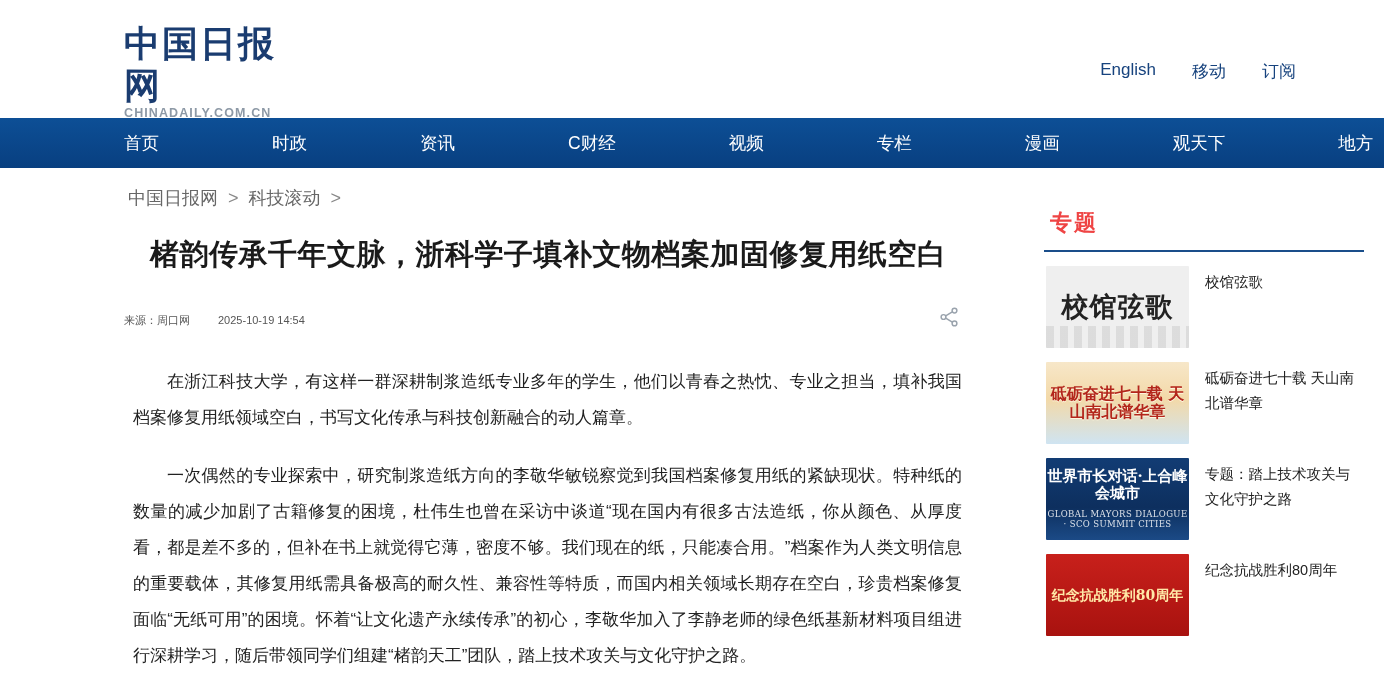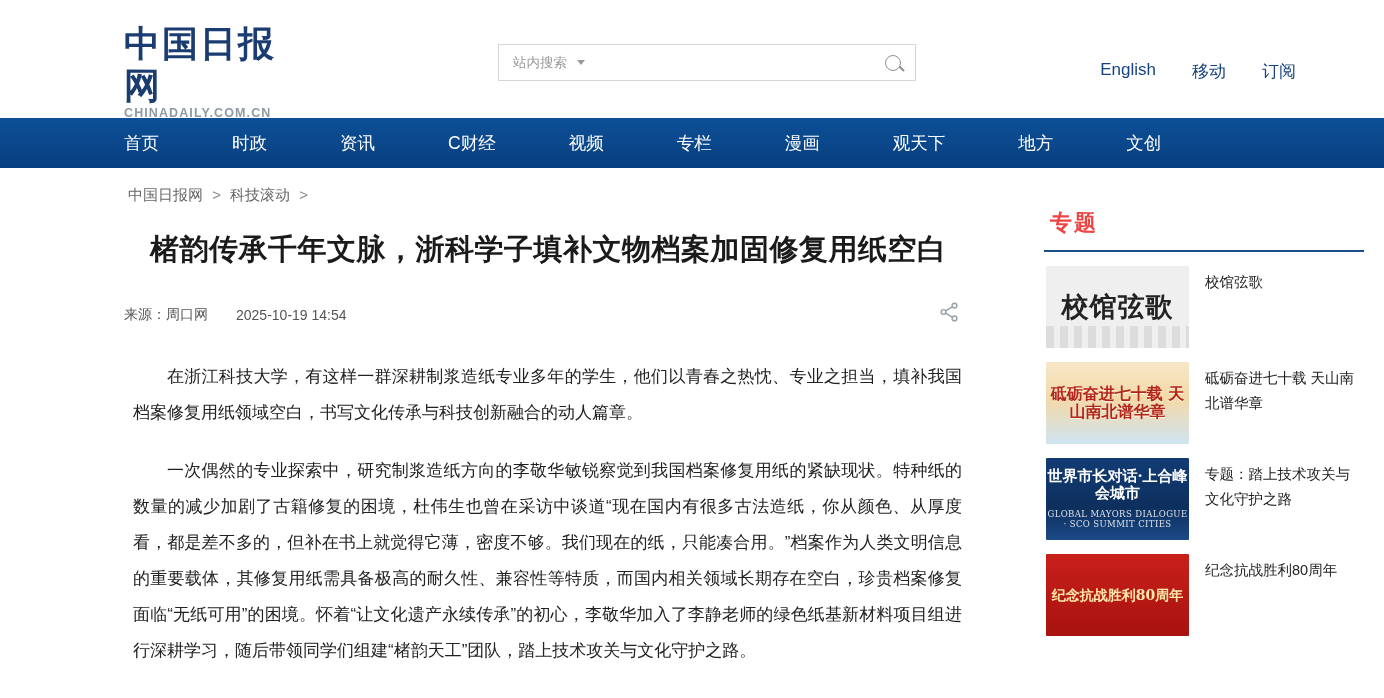--- a/index.html
+++ b/index.html
@@ -121,40 +121,41 @@
 
   
   .navbar {
     height: 50px;
     background: #0a4a8f;
     background: linear-gradient(to bottom, #0d4f96, #083f80);
     display: flex;
     align-items: center;
     padding-left: 124px;
     box-sizing: border-box;
+    gap: 40px;
   }
   .navbar .nav-item {
     color: #fff;
     font-size: 17.5px;
     margin-right: 73px;
     cursor: pointer;
     white-space: nowrap;
   }
 
   
   .content {
     display: flex;
     padding: 0 0 0 124px;
     box-sizing: border-box;
   }
   .main-col {
     width: 860px;
   }
   .breadcrumb {
-    font-size: 15px;
+    font-size: 18px;
     color: #666;
     padding: 18px 0 0 4px;
   }
   .breadcrumb span { color: #666; }
   .breadcrumb .sep { margin: 0 5px; color: #888; }
 
   .article-title {
     font-family: "DejaVu Serif", "Liberation Serif", serif;
     font-size: 29px;
     font-weight: bold;
@@ -166,21 +167,21 @@
 
   .meta-row {
     margin: 30px 0 0 0;
     padding: 0 20px 0 0;
     display: flex;
     align-items: center;
     position: relative;
     height: 28px;
   }
   .meta-text {
-    font-size: 14px;
+    font-size: 11px;
     color: #555;
   }
   .meta-source { margin-right: 28px; }
 
   .share-icon {
     position: absolute;
     right: 24px;
     top: 0;
     width: 22px; height: 22px;
     cursor: pointer;
@@ -270,30 +271,20 @@
 </style>
 </head>
 <body>
 
 <div class="header">
   <div class="logo">
     <div class="logo-cn">中国日报网</div>
     <div class="logo-en">CHINADAILY.COM.CN</div>
   </div>
 
-  <div class="searchbox">
-    <div class="search-scope">
-      <span>站内搜索</span>
-      <span class="caret-down"></span>
-    </div>
-    <input class="search-input" type="text" placeholder="" style="">
-    <button class="search-btn">
-      <span class="magnifier"></span>
-    </button>
-  </div>
 
   <div class="top-links">
     <span>English</span>
     <span>移动</span>
     <span>订阅</span>
   </div>
 </div>
 
 <div class="navbar">
   <div class="nav-item">首页</div>

